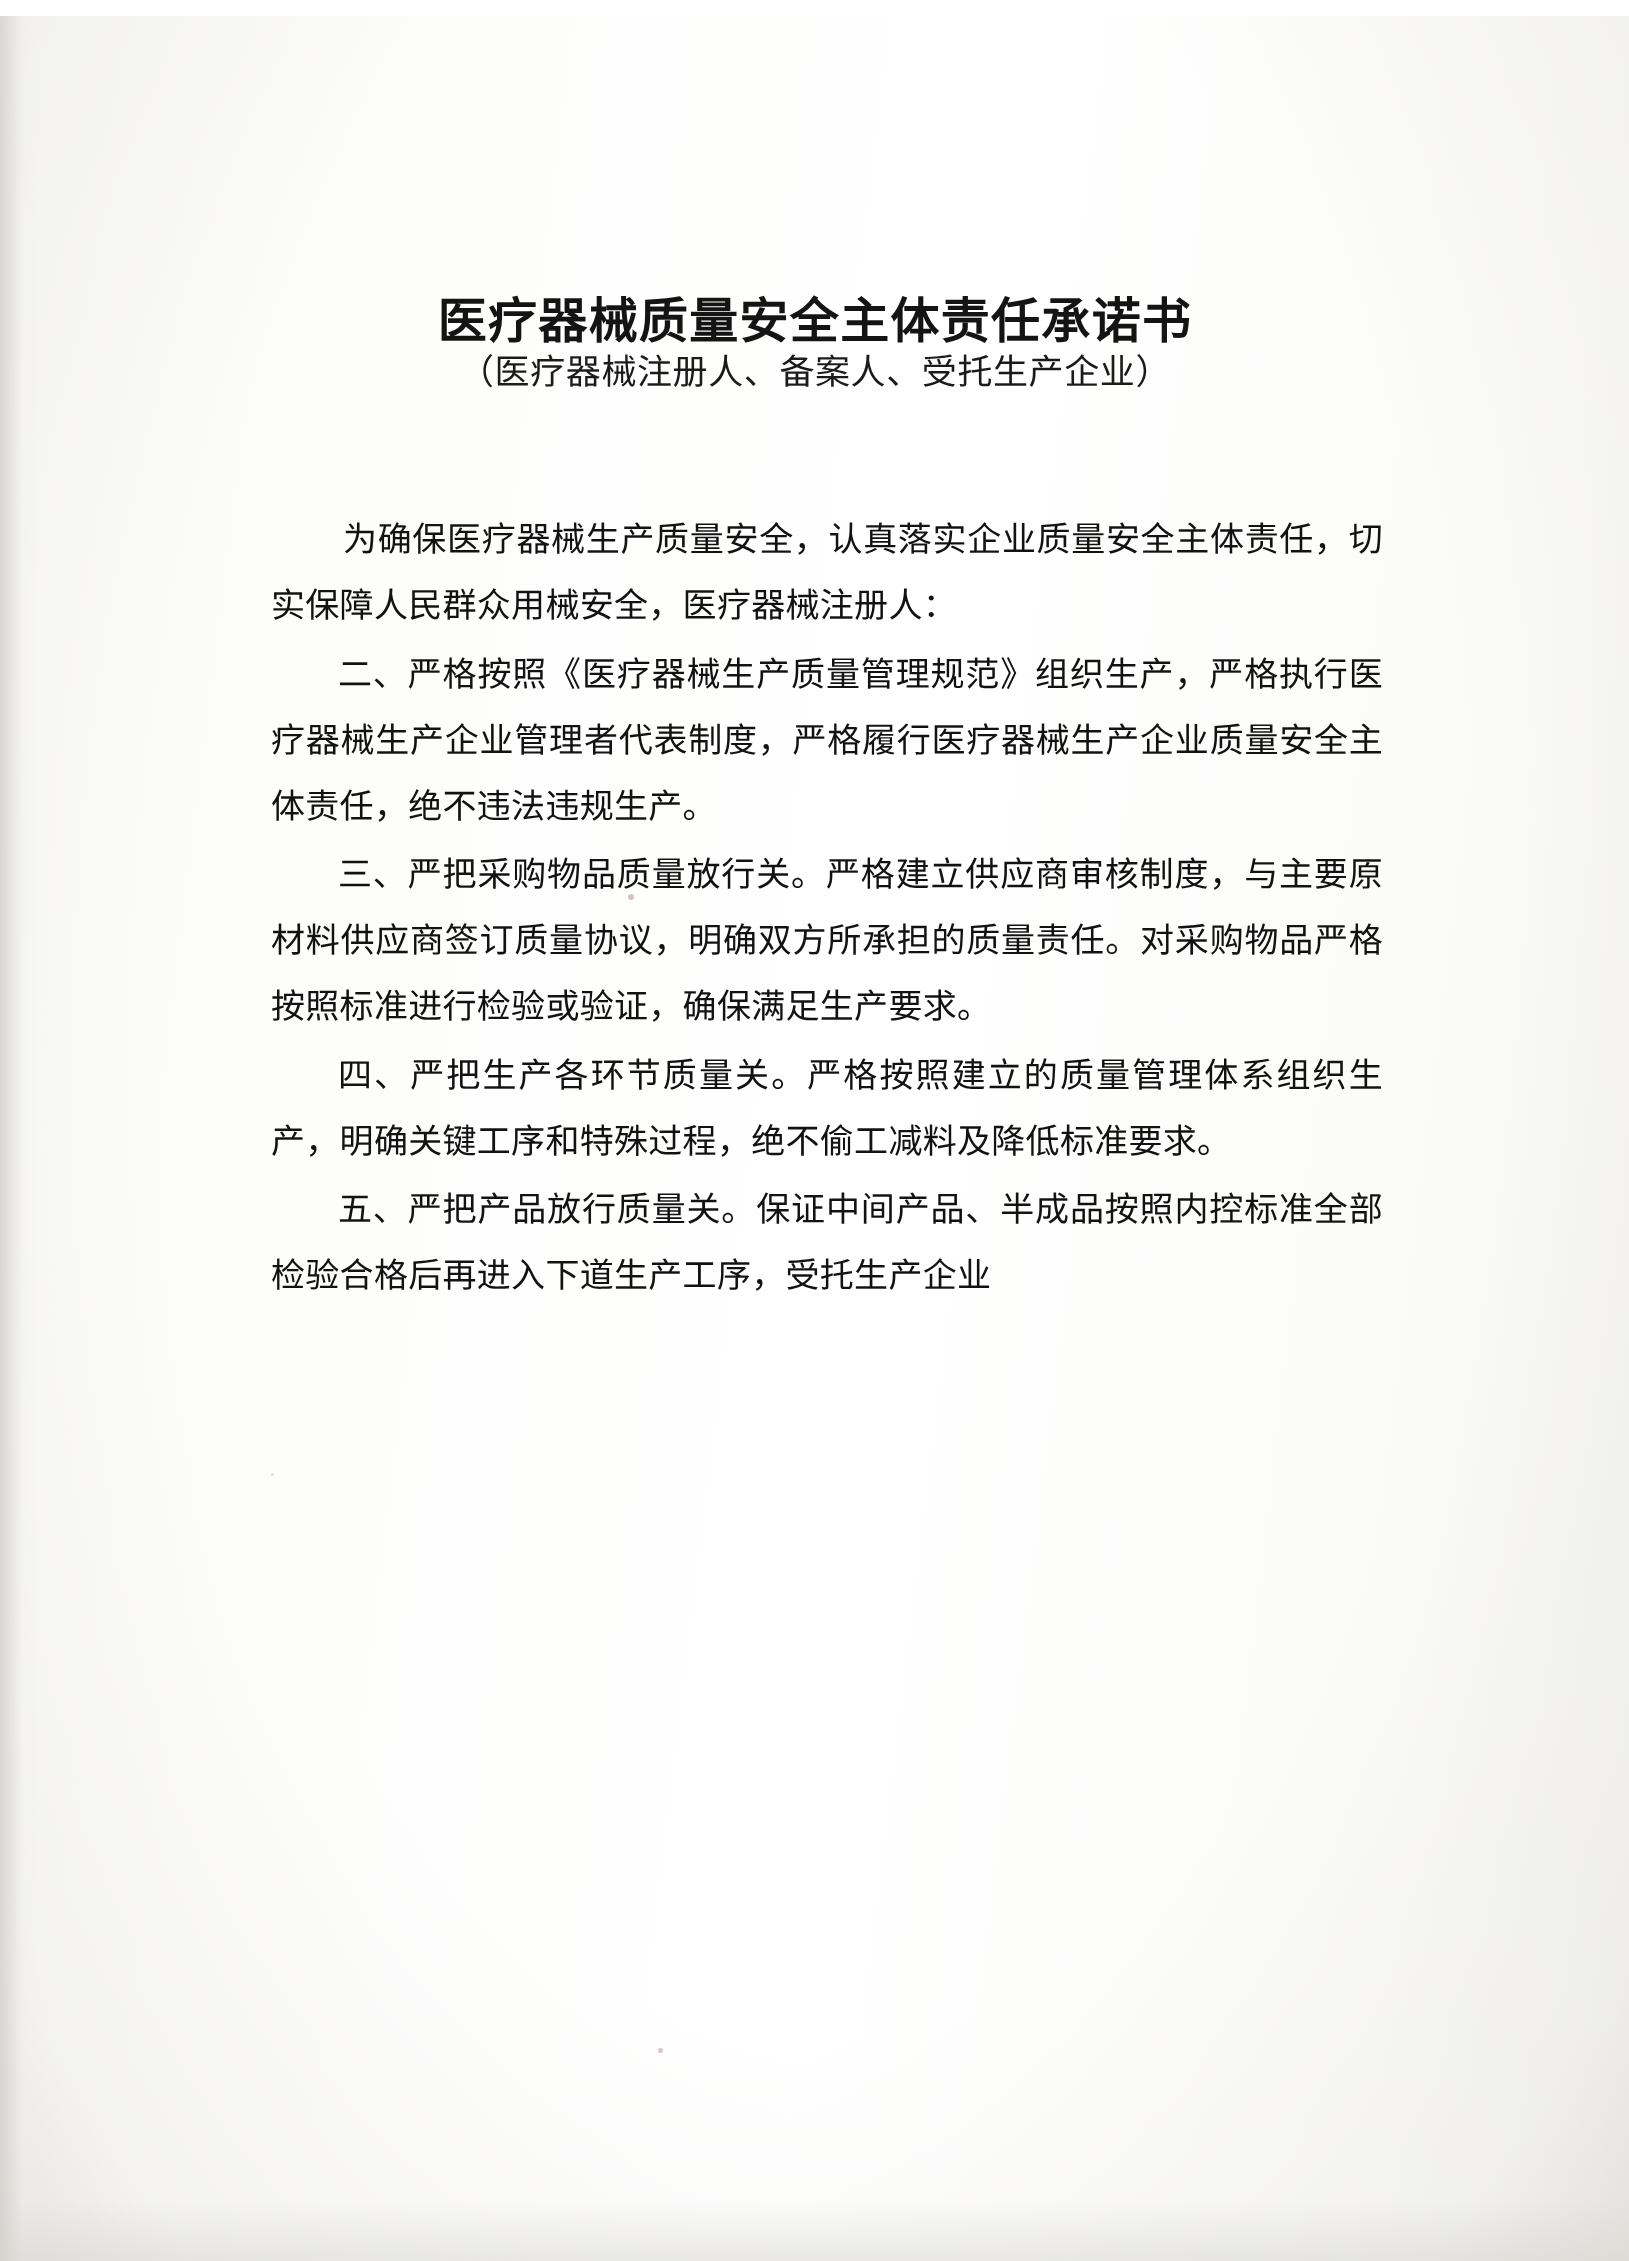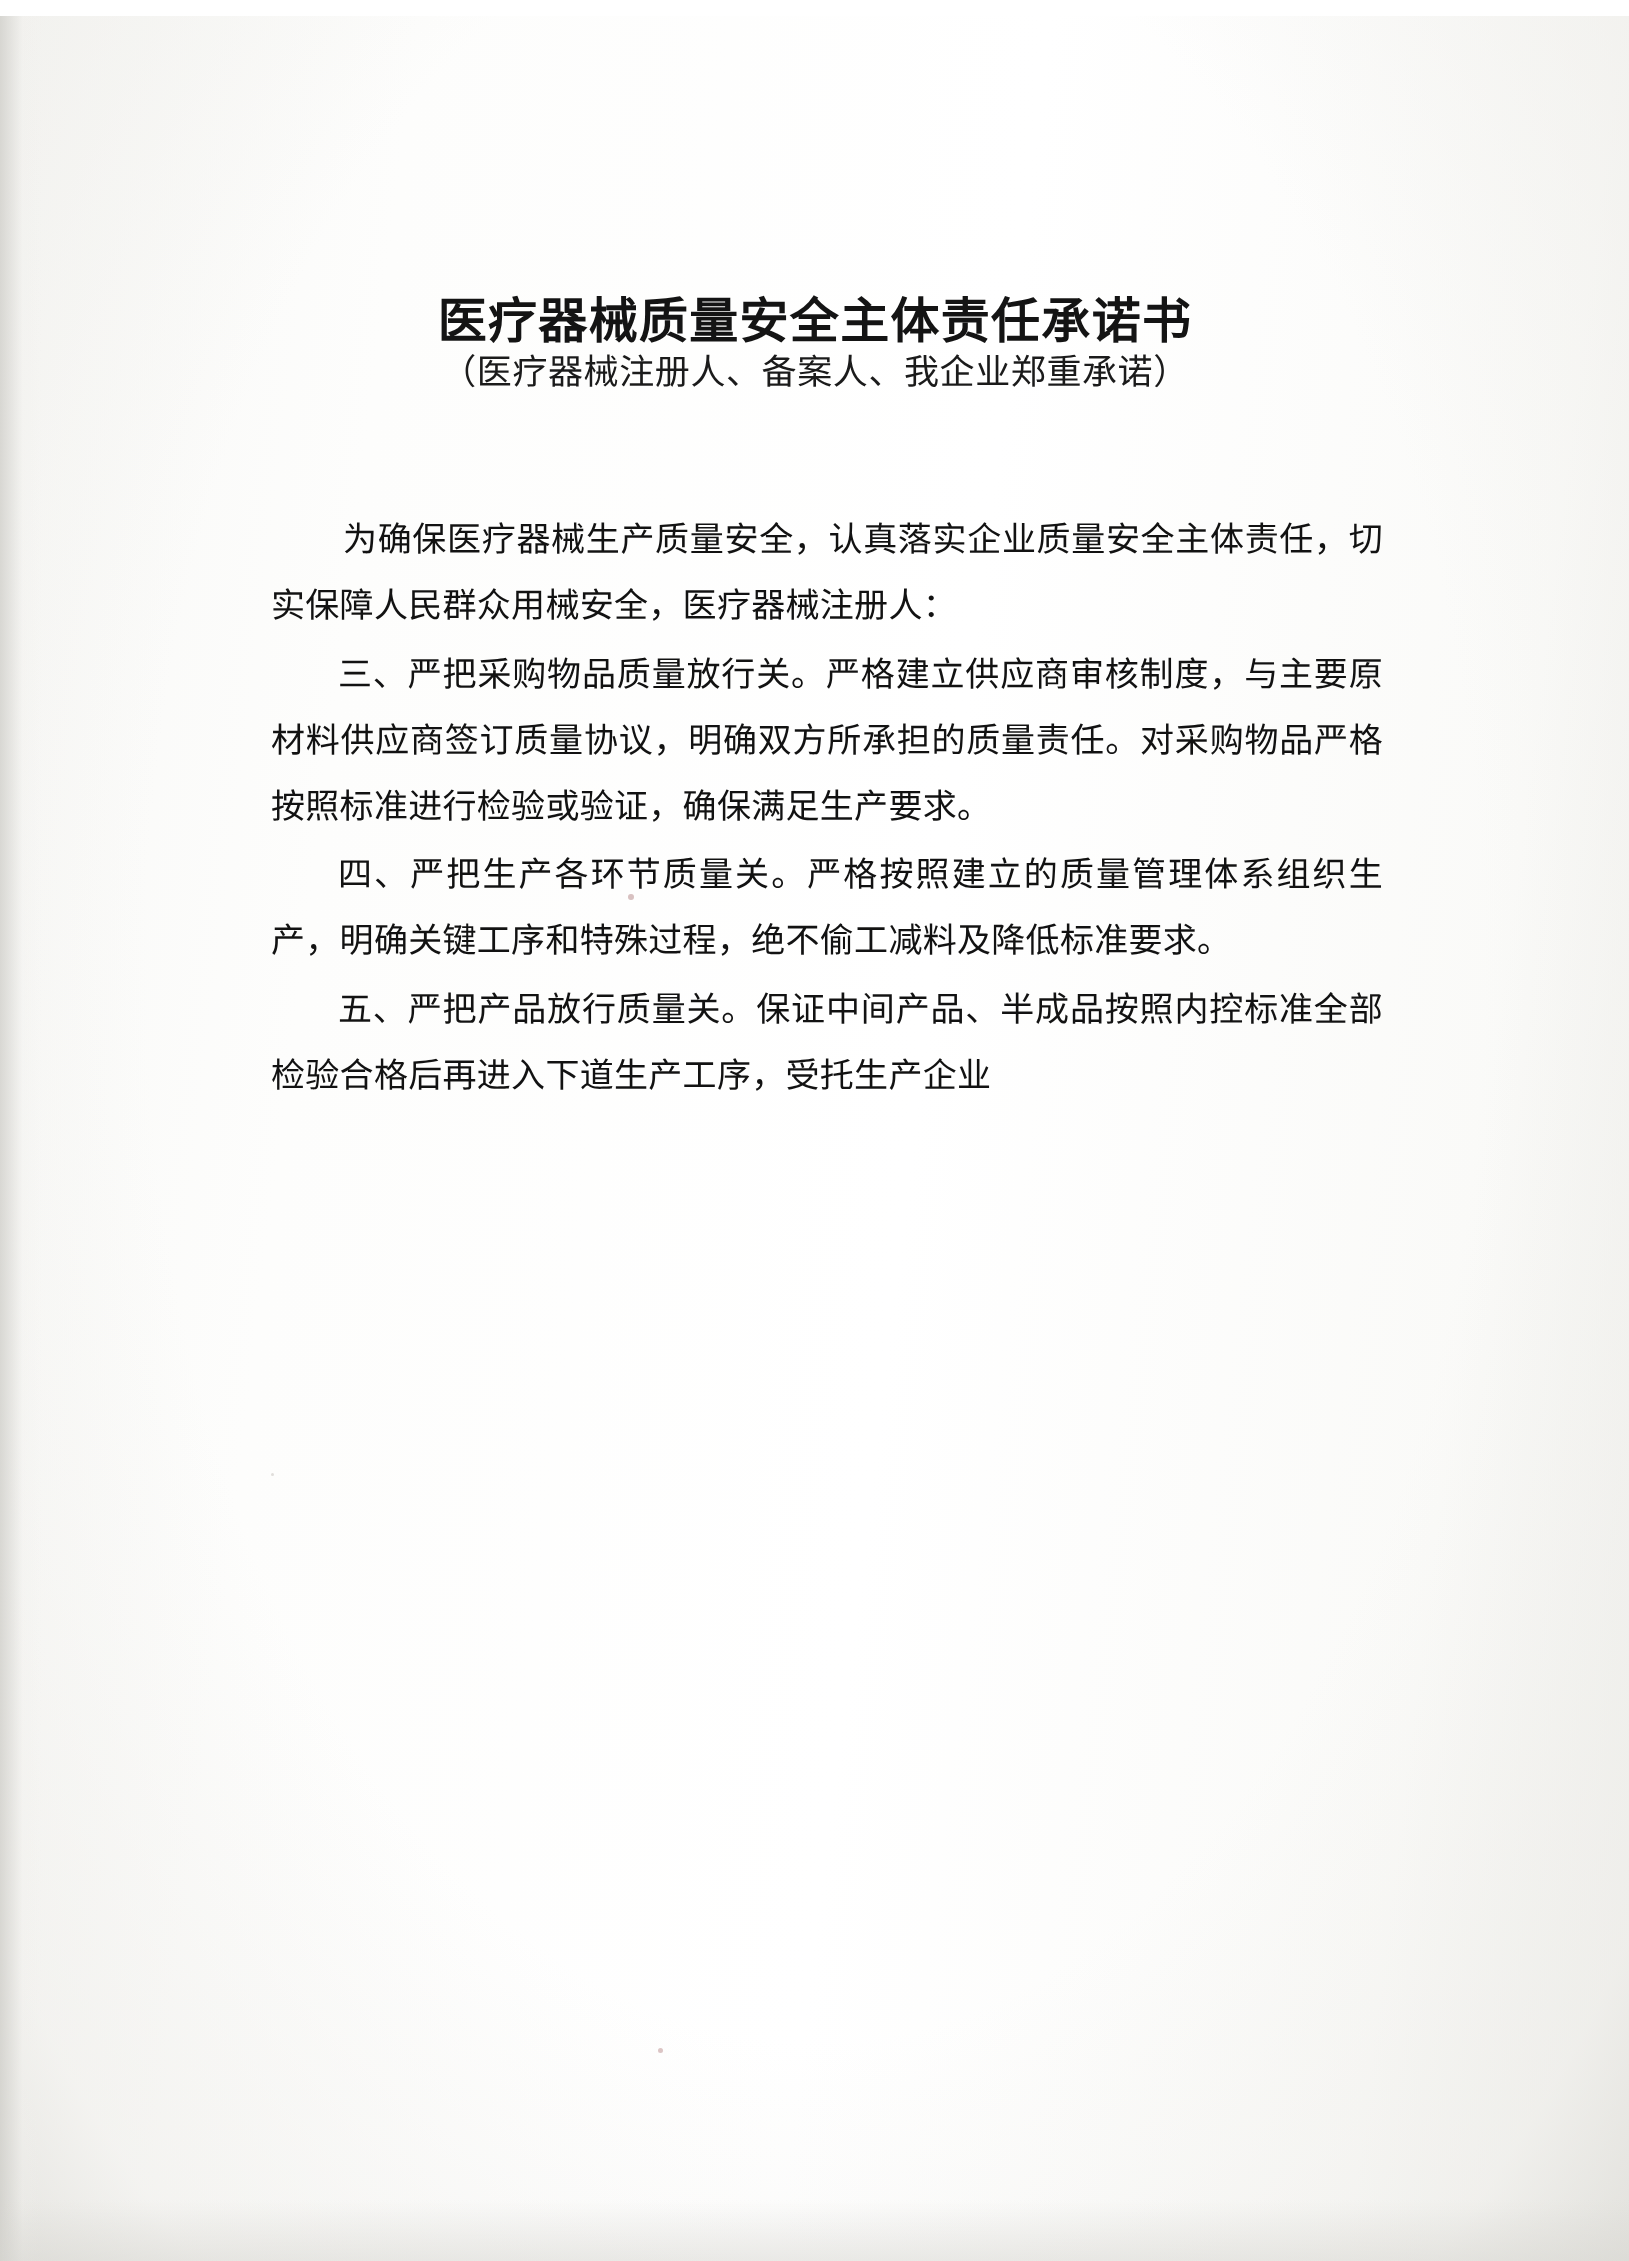--- a/index.html
+++ b/index.html
@@ -108,24 +108,25 @@
 </head>
 <body>
 
 <div class="page">
   <div class="paper-tone"></div>
   <div class="edge-left"></div>
   <div class="edge-bottom"></div>
 
   <div class="content">
     <h1 class="doc-title">医疗器械质量安全主体责任承诺书</h1>
-    <div class="doc-subtitle">（医疗器械注册人、备案人、我企业郑重承诺）</div>
+    <div class="doc-subtitle">（医疗器械注册人、备案人、受托生产企业）</div>
 
     <div class="body-block">
       <p class="para">为确保医疗器械生产质量安全，认真落实企业质量安全主体责任，切实保障人民群众用械安全，医疗器械注册人：</p>
+      <p class="para tight">二、严格按照《医疗器械生产质量管理规范》组织生产，严格执行医疗器械生产企业管理者代表制度，严格履行医疗器械生产企业质量安全主体责任，绝不违法违规生产。</p>
       <p class="para tight">三、严把采购物品质量放行关。严格建立供应商审核制度，与主要原材料供应商签订质量协议，明确双方所承担的质量责任。对采购物品严格按照标准进行检验或验证，确保满足生产要求。</p>
       <p class="para tight">四、严把生产各环节质量关。严格按照建立的质量管理体系组织生产，明确关键工序和特殊过程，绝不偷工减料及降低标准要求。</p>
       <p class="para tight">五、严把产品放行质量关。保证中间产品、半成品按照内控标准全部检验合格后再进入下道生产工序，受托生产企业</p>
     </div>
   </div>
 
   <span class="speck s1"></span>
   <span class="speck s2"></span>
   <span class="speck s3"></span>
 </div>

